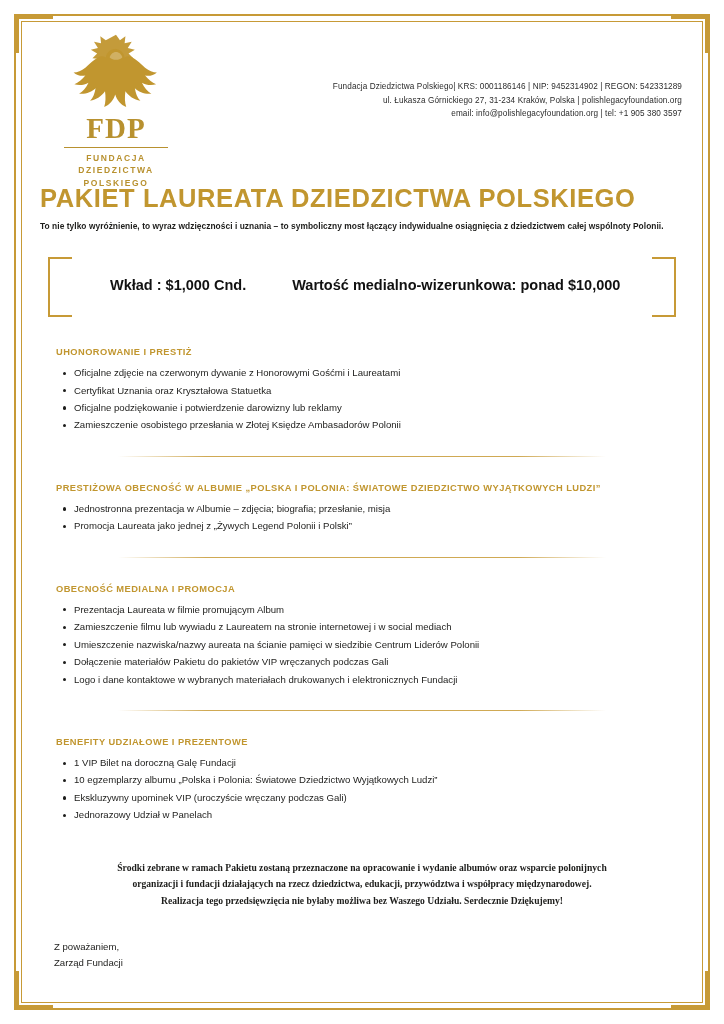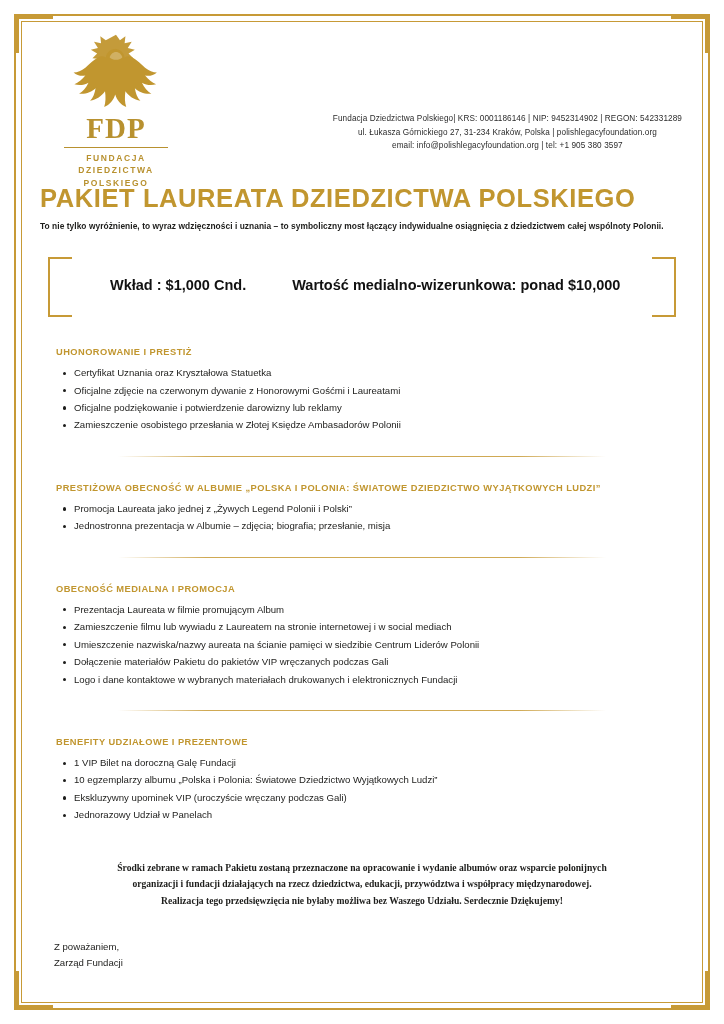--- a/index.html
+++ b/index.html
@@ -87,26 +87,25 @@
     font-size: 8.5px;
     letter-spacing: 1.6px;
     color: #b8912f;
     font-weight: 700;
     line-height: 1.45;
   }
   .contact {
     position: absolute;
     right: 2px;
     top: 52px;
-    text-align: center;
+    text-align: right;
     font-size: 8.2px;
     line-height: 1.65;
     color: #2b2b2b;
     letter-spacing: 0.1px;
-    margin-top: 32px;
   }
 
   
   h1.doc-title {
     margin: 6px 0 0 0;
     font-size: 25.5px;
     font-weight: 700;
     letter-spacing: 0.6px;
     color: #c1962f;
     line-height: 1.1;
@@ -254,34 +253,34 @@
       <div class="brk right"></div>
       <div class="price-row">
         <div class="price-item">Wkład : $1,000 Cnd.</div>
         <div class="price-item">Wartość medialno-wizerunkowa: ponad $10,000</div>
       </div>
     </div>
 
     <div class="section s1">
       <div class="section-head">UHONOROWANIE I PRESTIŻ</div>
       <ul class="items">
+        <li>Oficjalne zdjęcie na czerwonym dywanie z Honorowymi Gośćmi i Laureatami</li>
         <li>Certyfikat Uznania oraz Kryształowa Statuetka</li>
-        <li>Oficjalne zdjęcie na czerwonym dywanie z Honorowymi Gośćmi i Laureatami</li>
         <li>Oficjalne podziękowanie i potwierdzenie darowizny lub reklamy</li>
         <li>Zamieszczenie osobistego przesłania w Złotej Księdze Ambasadorów Polonii</li>
       </ul>
     </div>
 
     <div class="divider"></div>
 
     <div class="section">
       <div class="section-head">PRESTIŻOWA OBECNOŚĆ W ALBUMIE „POLSKA I POLONIA: ŚWIATOWE DZIEDZICTWO WYJĄTKOWYCH LUDZI”</div>
       <ul class="items">
+        <li>Jednostronna prezentacja w Albumie – zdjęcia; biografia; przesłanie, misja</li>
         <li>Promocja Laureata jako jednej z „Żywych Legend Polonii i Polski”</li>
-        <li>Jednostronna prezentacja w Albumie – zdjęcia; biografia; przesłanie, misja</li>
       </ul>
     </div>
 
     <div class="divider"></div>
 
     <div class="section">
       <div class="section-head">OBECNOŚĆ MEDIALNA I PROMOCJA</div>
       <ul class="items">
         <li>Prezentacja Laureata w filmie promującym Album</li>
         <li>Zamieszczenie filmu lub wywiadu z Laureatem na stronie internetowej i w social mediach</li>

